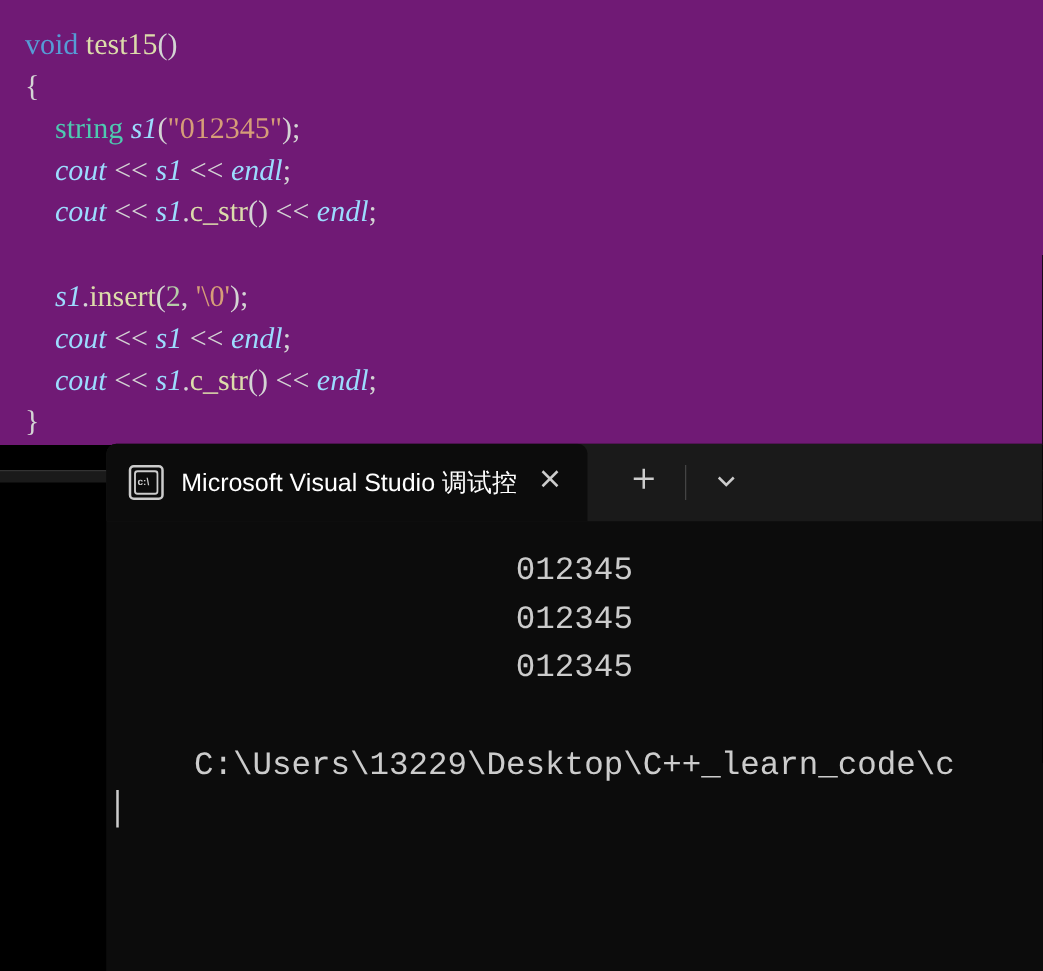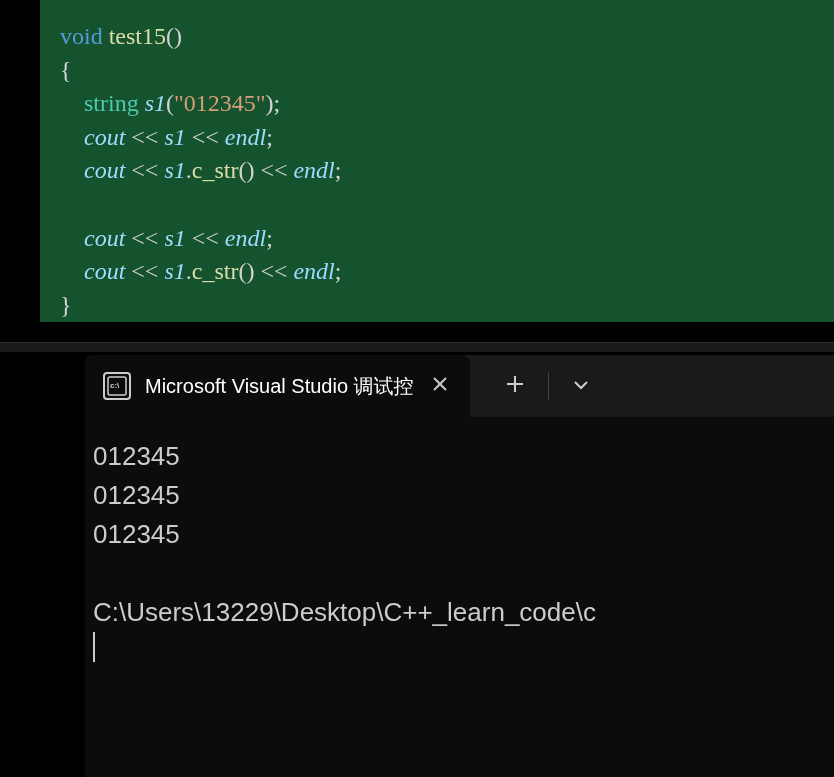--- a/index.html
+++ b/index.html
@@ -9,26 +9,25 @@
     }
     body {
       background: #000;
       font-family: Consolas, 'Courier New', monospace;
       width: 834px;
       height: 777px;
       overflow: hidden;
       position: relative;
     }
     .code-editor {
-      background: #14532d;
+      background: #701a75;
       padding: 20px 0 0 20px;
       font-size: 24px;
       line-height: 1.4;
       font-family: 'SimSun', 'NSimSun', serif;
-      margin-left: 40px;
     }
     .code-line {
       white-space: pre;
       color: #d4d4d4;
     }
     .keyword-void { color: #569cd6; }
     .func-name { color: #dcdcaa; }
     .punct { color: #d4d4d4; }
     .brace { color: #d4d4d4; }
     .type-string { color: #4ec9b0; }
@@ -116,43 +115,45 @@
       background: #444;
     }
     .tab-dropdown {
       color: #ccc;
       font-size: 16px;
       padding: 8px 16px;
       cursor: pointer;
     }
     .terminal-content {
       padding: 20px 8px 0 8px;
-      font-family: Liberation Sans, sans-serif;
+      font-family: Liberation Mono, monospace;
       font-size: 26px;
       line-height: 1.5;
       color: #ccc;
+      text-align: center;
     }
     .terminal-line {
       white-space: pre;
     }
     .cursor-line {
       border-left: 2px solid #ccc;
       height: 30px;
     }
   </style>
 </head>
 <body>
 
 <div class="code-editor">
   <div class="code-line"><span class="keyword-void">void</span> <span class="func-name">test15</span><span class="punct">()</span></div>
   <div class="code-line"><span class="brace">{</span></div>
   <div class="code-line">    <span class="type-string">string</span> <span class="var-name">s1</span><span class="punct">(</span><span class="string-lit">"012345"</span><span class="punct">);</span></div>
   <div class="code-line">    <span class="var-name">cout</span><span class="punct"> &lt;&lt; </span><span class="var-name">s1</span><span class="punct"> &lt;&lt; </span><span class="var-name">endl</span><span class="punct">;</span></div>
   <div class="code-line">    <span class="var-name">cout</span><span class="punct"> &lt;&lt; </span><span class="var-name">s1</span><span class="punct">.</span><span class="method">c_str</span><span class="punct">()</span><span class="punct"> &lt;&lt; </span><span class="var-name">endl</span><span class="punct">;</span></div>
   <div class="code-line">&nbsp;</div>
+  <div class="code-line">    <span class="var-name">s1</span><span class="punct">.</span><span class="method">insert</span><span class="punct">(</span><span class="number-lit">2</span><span class="punct">, </span><span class="char-lit">'\0'</span><span class="punct">);</span></div>
   <div class="code-line">    <span class="var-name">cout</span><span class="punct"> &lt;&lt; </span><span class="var-name">s1</span><span class="punct"> &lt;&lt; </span><span class="var-name">endl</span><span class="punct">;</span></div>
   <div class="code-line">    <span class="var-name">cout</span><span class="punct"> &lt;&lt; </span><span class="var-name">s1</span><span class="punct">.</span><span class="method">c_str</span><span class="punct">()</span><span class="punct"> &lt;&lt; </span><span class="var-name">endl</span><span class="punct">;</span></div>
   <div class="code-line"><span class="brace">}</span></div>
 </div>
 
 <div class="divider"></div>
 
 <div class="terminal-window">
   <div class="terminal-tabs">
     <div class="tab-active">

